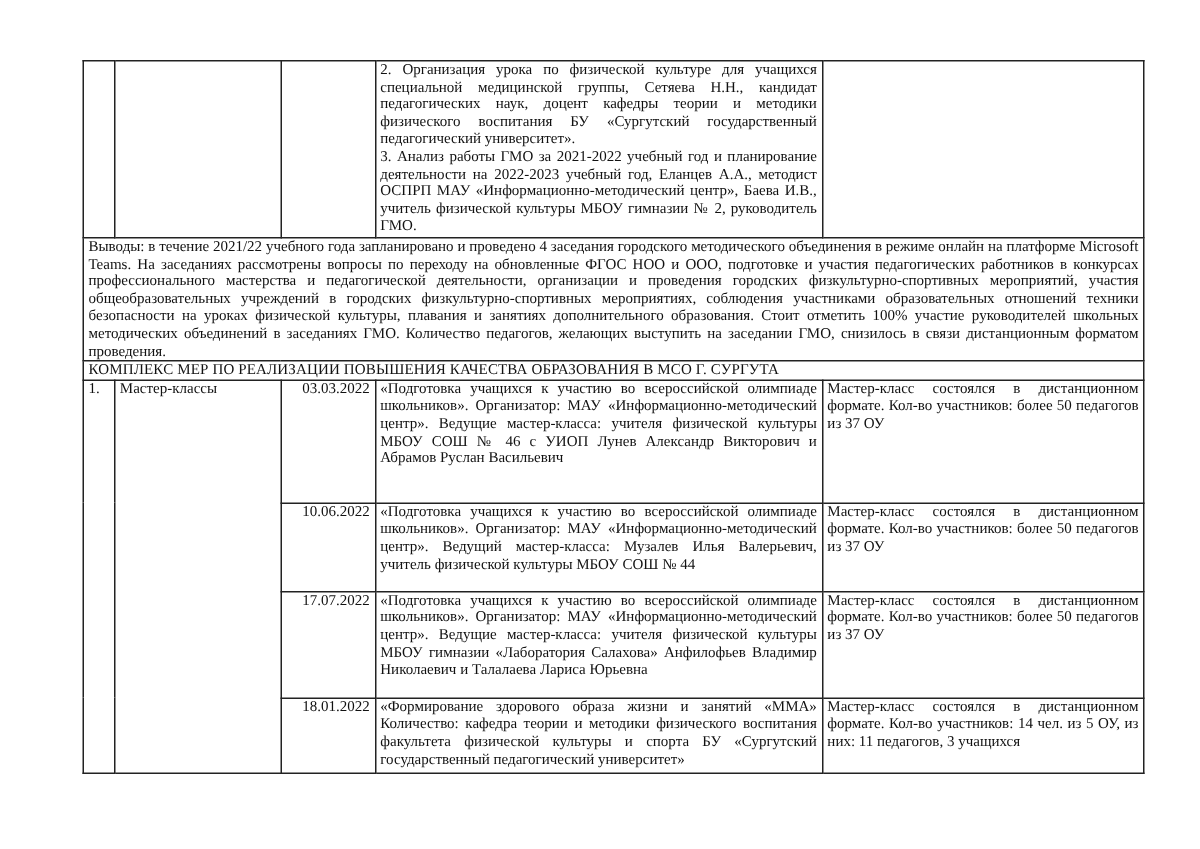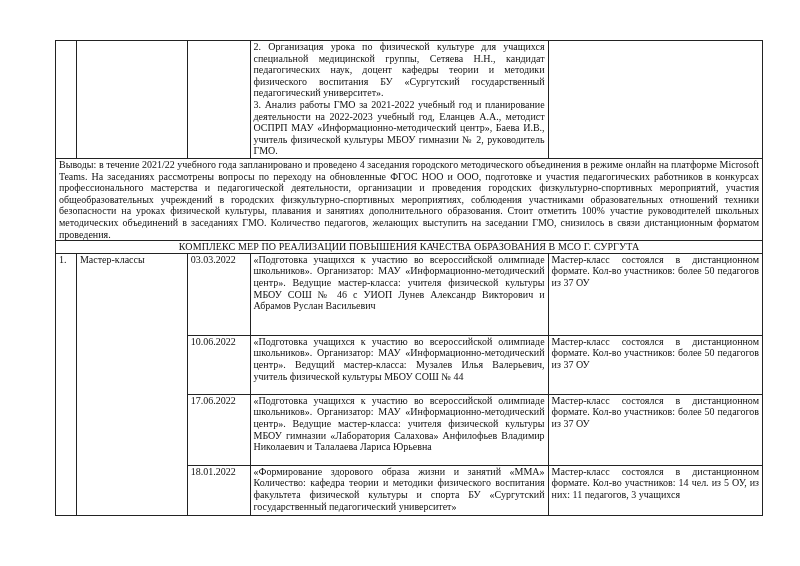--- a/index.html
+++ b/index.html
@@ -9,23 +9,23 @@
     table.doc { border-collapse: collapse; width: 708px; table-layout: fixed;
                 font-size: 10px; line-height: 11.6px; }
     table.doc td { border: 1px solid #222; padding: 0 3px; vertical-align: top; }
     table.doc { border: 1.5px solid #222; }
     .c1 { width: 20px; }
     .c2 { width: 106px; }
     .c3 { width: 60px; }
     .c4 { width: 285px; }
     .c5 { width: 205px; }
     .just { text-align: justify; }
-    .date { text-align: left; }
+    .date { text-align: right; }
     .concl b { font-weight: normal; }
-    .section-head { text-align: center; text-transform: none; letter-spacing: 0.1px; }
+    .section-head { text-align: left; text-transform: none; letter-spacing: 0.1px; }
     .para { display: block; }
   </style>
 </head>
 <body>
 
 <div class="page">
   <table class="doc">
     <colgroup>
       <col class="c1">
         <col class="c2">
@@ -62,21 +62,21 @@
       <td class="date">03.03.2022</td>
       <td class="just">«Подготовка учащихся к участию во всероссийской олимпиаде школьников». Организатор: МАУ «Информационно-методический центр». Ведущие мастер-класса: учителя физической культуры МБОУ СОШ № 46 с УИОП Лунев Александр Викторович и Абрамов Руслан Васильевич</td>
       <td class="just">Мастер-класс состоялся в дистанционном формате. Кол-во участников: более 50 педагогов из 37 ОУ</td>
     </tr>
     <tr style="height:59px;">
       <td class="date">10.06.2022</td>
       <td class="just">«Подготовка учащихся к участию во всероссийской олимпиаде школьников». Организатор: МАУ «Информационно-методический центр». Ведущий мастер-класса: Музалев Илья Валерьевич, учитель физической культуры МБОУ СОШ № 44</td>
       <td class="just">Мастер-класс состоялся в дистанционном формате. Кол-во участников: более 50 педагогов из 37 ОУ</td>
     </tr>
     <tr style="height:71px;">
-      <td class="date">17.06.2022</td>
+      <td class="date">17.07.2022</td>
       <td class="just">«Подготовка учащихся к участию во всероссийской олимпиаде школьников». Организатор: МАУ «Информационно-методический центр». Ведущие мастер-класса: учителя физической культуры МБОУ гимназии «Лаборатория Салахова» Анфилофьев Владимир Николаевич и Талалаева Лариса Юрьевна</td>
       <td class="just">Мастер-класс состоялся в дистанционном формате. Кол-во участников: более 50 педагогов из 37 ОУ</td>
     </tr>
     <tr style="height:50px;">
       <td class="date">18.01.2022</td>
       <td class="just">«Формирование здорового образа жизни и занятий «ММА» Количество: кафедра теории и методики физического воспитания факультета физической культуры и спорта БУ «Сургутский государственный педагогический университет»</td>
       <td class="just">Мастер-класс состоялся в дистанционном формате. Кол-во участников: 14 чел. из 5 ОУ, из них: 11 педагогов, 3 учащихся</td>
     </tr>
   </tbody>
     </table>

